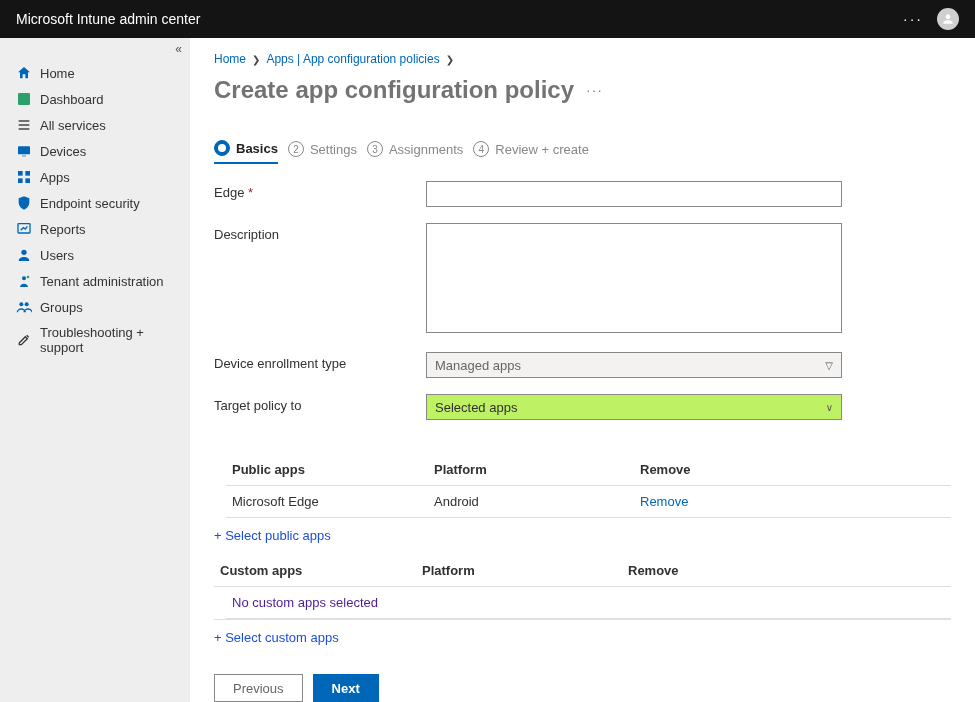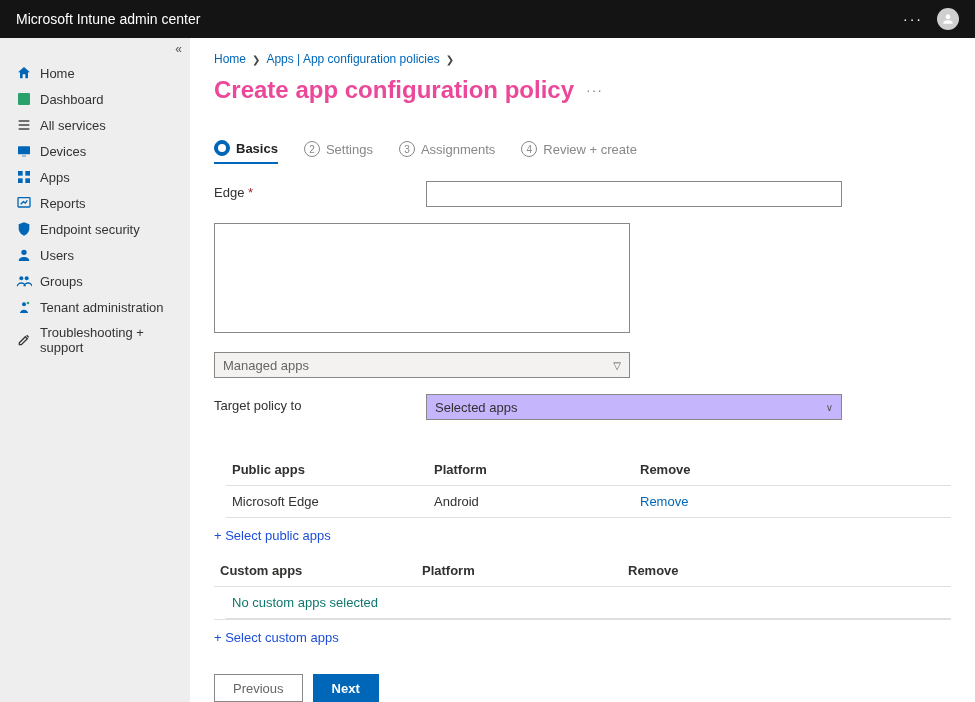--- a/index.html
+++ b/index.html
@@ -15,47 +15,47 @@
   .sidebar { width: 190px; background: #eeeeee; padding-top: 22px; position: relative; }
   .sidebar-collapse { position: absolute; top: 4px; right: 8px; color: #555; font-size: 12px; cursor: pointer; }
   .sidebar-item { display: flex; align-items: center; gap: 8px; padding: 5px 16px; color: #333; cursor: pointer; font-size: 13px; }
   .sidebar-item .icon { width: 16px; height: 16px; display: inline-flex; align-items: center; justify-content: center; }
 
   .main { flex: 1; padding: 14px 24px 0 24px; overflow: hidden; display: flex; flex-direction: column; position: relative; }
   .breadcrumb { color: #0067b8; font-size: 12px; margin-bottom: 10px; display: flex; align-items: center; gap: 6px; }
   .breadcrumb .sep { color: #444; font-size: 10px; }
   .breadcrumb a { color: #0067b8; text-decoration: none; cursor: pointer; }
   .page-title-row { display: flex; align-items: center; gap: 12px; margin-bottom: 36px; }
-  .page-title { font-size: 24px; font-weight: 600; color: #ec4899; }
+  .page-title { font-size: 24px; font-weight: 600; color: #737373; }
   .title-dots { color: #888; letter-spacing: 1px; font-size: 14px; }
 
-  .wizard-steps { display: flex; align-items: center; gap: 26px; border-bottom: 1px solid transparent; margin-bottom: 16px; }
+  .wizard-steps { display: flex; align-items: center; gap: 10px; border-bottom: 1px solid transparent; margin-bottom: 16px; }
   .step { display: flex; align-items: center; gap: 6px; font-size: 13px; color: #888; padding-bottom: 6px; }
   .step-circle { width: 16px; height: 16px; border-radius: 50%; border: 1px solid #888; display: flex; align-items: center; justify-content: center; font-size: 10px; color: #888; }
   .step.active { color: #222; font-weight: 600; border-bottom: 2px solid #0067b8; }
   .step.active .step-circle { background: #0067b8; border-color: #0067b8; color: #fff; font-size:0; }
   .step.active .step-circle::after { content: ""; display:block; width:8px; height:8px; border-radius:50%; background:#fff;}
 
   .form-row { display: flex; align-items: flex-start; margin-bottom: 16px; }
   .form-label { width: 212px; font-size: 13px; color: #323130; padding-top: 4px; }
   .req { color: #a4262c; }
   .form-field { flex: 1; }
   .text-input { width: 416px; height: 26px; border: 1px solid #8a8886; padding: 2px 8px; font-size: 13px; }
   .textarea { width: 416px; height: 110px; border: 1px solid #8a8886; padding: 4px 8px; font-size: 13px; resize: none; }
-  .select { width: 416px; height: 26px; border: 1px solid #8a8886; display: flex; align-items: center; justify-content: space-between; padding: 0 8px; font-size: 13px; background: #c4b5fd; }
+  .select { width: 416px; height: 26px; border: 1px solid #8a8886; display: flex; align-items: center; justify-content: space-between; padding: 0 8px; font-size: 13px; background: #bef264; }
   .select.disabled { background: #f3f2f1; color: #666; }
   .select .chev { color: #555; font-size: 10px; }
 
   .table-wrap { margin-top: 18px; }
   .grid-head, .grid-row { display: flex; align-items: center; border-bottom: 1px solid #e1dfdd; padding: 8px 0 8px 6px; margin-left: 12px; }
   .grid-head { font-weight: 600; }
   .col-a { width: 202px; }
   .col-b { width: 206px; }
   .col-c { flex: 1; }
-  .grid-row.empty { color: #0f766e; padding-left: 6px; align-items: flex-end;}
+  .grid-row.empty { color: #4c1d95; padding-left: 6px; align-items: flex-end;}
   .remove-link { color: #0067b8; text-decoration: none; cursor: pointer; }
   .section-head { font-weight: 600; padding: 10px 0 8px 6px; border-bottom: 1px solid #e1dfdd; display:flex;}
   .link-action { color: #1d4ed8; font-size: 13px; padding: 10px 0; cursor: pointer; display:inline-block; }
   .divider { border-bottom: 1px solid #e1dfdd; }
 
   .footer { position: absolute; bottom: 0; left: 24px; display: flex; gap: 10px; padding-bottom: 0; }
   .btn { height: 28px; padding: 0 18px; font-size: 13px; border: 1px solid #8a8886; background: #fff; color: #666; cursor: pointer; text-align: right; }
   .btn.primary { background: #0067b8; color: #fff; border-color: #0067b8; font-weight: 600; }
 </style>
 </head>
@@ -119,63 +119,63 @@
             <rect x="3" y="3" width="7" height="7"></rect>
             <rect x="14" y="3" width="7" height="7"></rect>
             <rect x="3" y="14" width="7" height="7"></rect>
             <rect x="14" y="14" width="7" height="7"></rect>
           </svg>
         </span>
       <span>Apps</span>
     </div>
     <div class="sidebar-item">
       <span class="icon">
+          <svg width="16" height="16" viewBox="0 0 24 24" fill="#0067b8">
+            <path d="M12 2l8 3v6c0 5-3.4 9.5-8 11-4.6-1.5-8-6-8-11V5z"></path>
+          </svg>
+        </span>
+      <span>Endpoint security</span>
+    </div>
+    <div class="sidebar-item">
+      <span class="icon">
           <svg width="16" height="16" viewBox="0 0 24 24" fill="none" stroke="#0067b8" stroke-width="2">
             <rect x="3" y="4" width="18" height="14" rx="1"></rect>
             <polyline points="7,14 11,10 14,12 17,8"></polyline>
           </svg>
         </span>
       <span>Reports</span>
     </div>
     <div class="sidebar-item">
       <span class="icon">
           <svg width="16" height="16" viewBox="0 0 24 24" fill="#0067b8">
-            <path d="M12 2l8 3v6c0 5-3.4 9.5-8 11-4.6-1.5-8-6-8-11V5z"></path>
-          </svg>
-        </span>
-      <span>Endpoint security</span>
-    </div>
-    <div class="sidebar-item">
-      <span class="icon">
-          <svg width="16" height="16" viewBox="0 0 24 24" fill="#0067b8">
             <circle cx="12" cy="8" r="4"></circle>
             <path d="M4 21c0-4 4-6 8-6s8 2 8 6"></path>
           </svg>
         </span>
       <span>Users</span>
+    </div>
+    <div class="sidebar-item">
+      <span class="icon">
+          <svg width="16" height="16" viewBox="0 0 24 24" fill="#0067b8">
+            <circle cx="12" cy="8" r="3"></circle>
+            <path d="M6 21c0-3 3-5 6-5s6 2 6 5"></path>
+            <circle cx="18" cy="6" r="2" fill="#2aa06b"></circle>
+          </svg>
+        </span>
+      <span>Tenant administration</span>
     </div>
     <div class="sidebar-item">
       <span class="icon">
           <svg width="16" height="16" viewBox="0 0 24 24" fill="#0067b8">
             <circle cx="8" cy="8" r="3"></circle>
             <circle cx="16" cy="8" r="3"></circle>
             <path d="M2 20c0-3 3-5 6-5s6 2 6 5M12 20c0-3 3-5 6-5s6 2 6 5" fill="none" stroke="#0067b8" stroke-width="2"></path>
           </svg>
         </span>
       <span>Groups</span>
-    </div>
-    <div class="sidebar-item">
-      <span class="icon">
-          <svg width="16" height="16" viewBox="0 0 24 24" fill="#0067b8">
-            <circle cx="12" cy="8" r="3"></circle>
-            <path d="M6 21c0-3 3-5 6-5s6 2 6 5"></path>
-            <circle cx="18" cy="6" r="2" fill="#2aa06b"></circle>
-          </svg>
-        </span>
-      <span>Tenant administration</span>
     </div>
     <div class="sidebar-item">
       <span class="icon">
           <svg width="16" height="16" viewBox="0 0 24 24" fill="none" stroke="#333" stroke-width="2">
             <path d="M14 7l3 3-9 9H5v-3z"></path>
             <path d="M16 5l3 3"></path>
           </svg>
         </span>
       <span>Troubleshooting + support</span>
     </div>
@@ -211,23 +211,25 @@
         <span class="step-circle">4</span>
         <span>Review + create</span>
       </div>
     </div>
 
     <div class="form-row">
       <div class="form-label"><span>Edge</span> <span class="req">*</span></div>
       <div class="form-field"><input class="text-input" value="" style=""></div>
     </div>
     <div class="form-row">
+      <div class="form-label">Description</div>
       <div class="form-field"><textarea class="textarea" style=""></textarea></div>
     </div>
     <div class="form-row">
+      <div class="form-label">Device enrollment type</div>
       <div class="form-field">
         <div class="select disabled">
           <span>Managed apps</span>
           <span class="chev">▽</span>
         </div>
       </div>
     </div>
     <div class="form-row">
       <div class="form-label">Target policy to</div>
       <div class="form-field">

